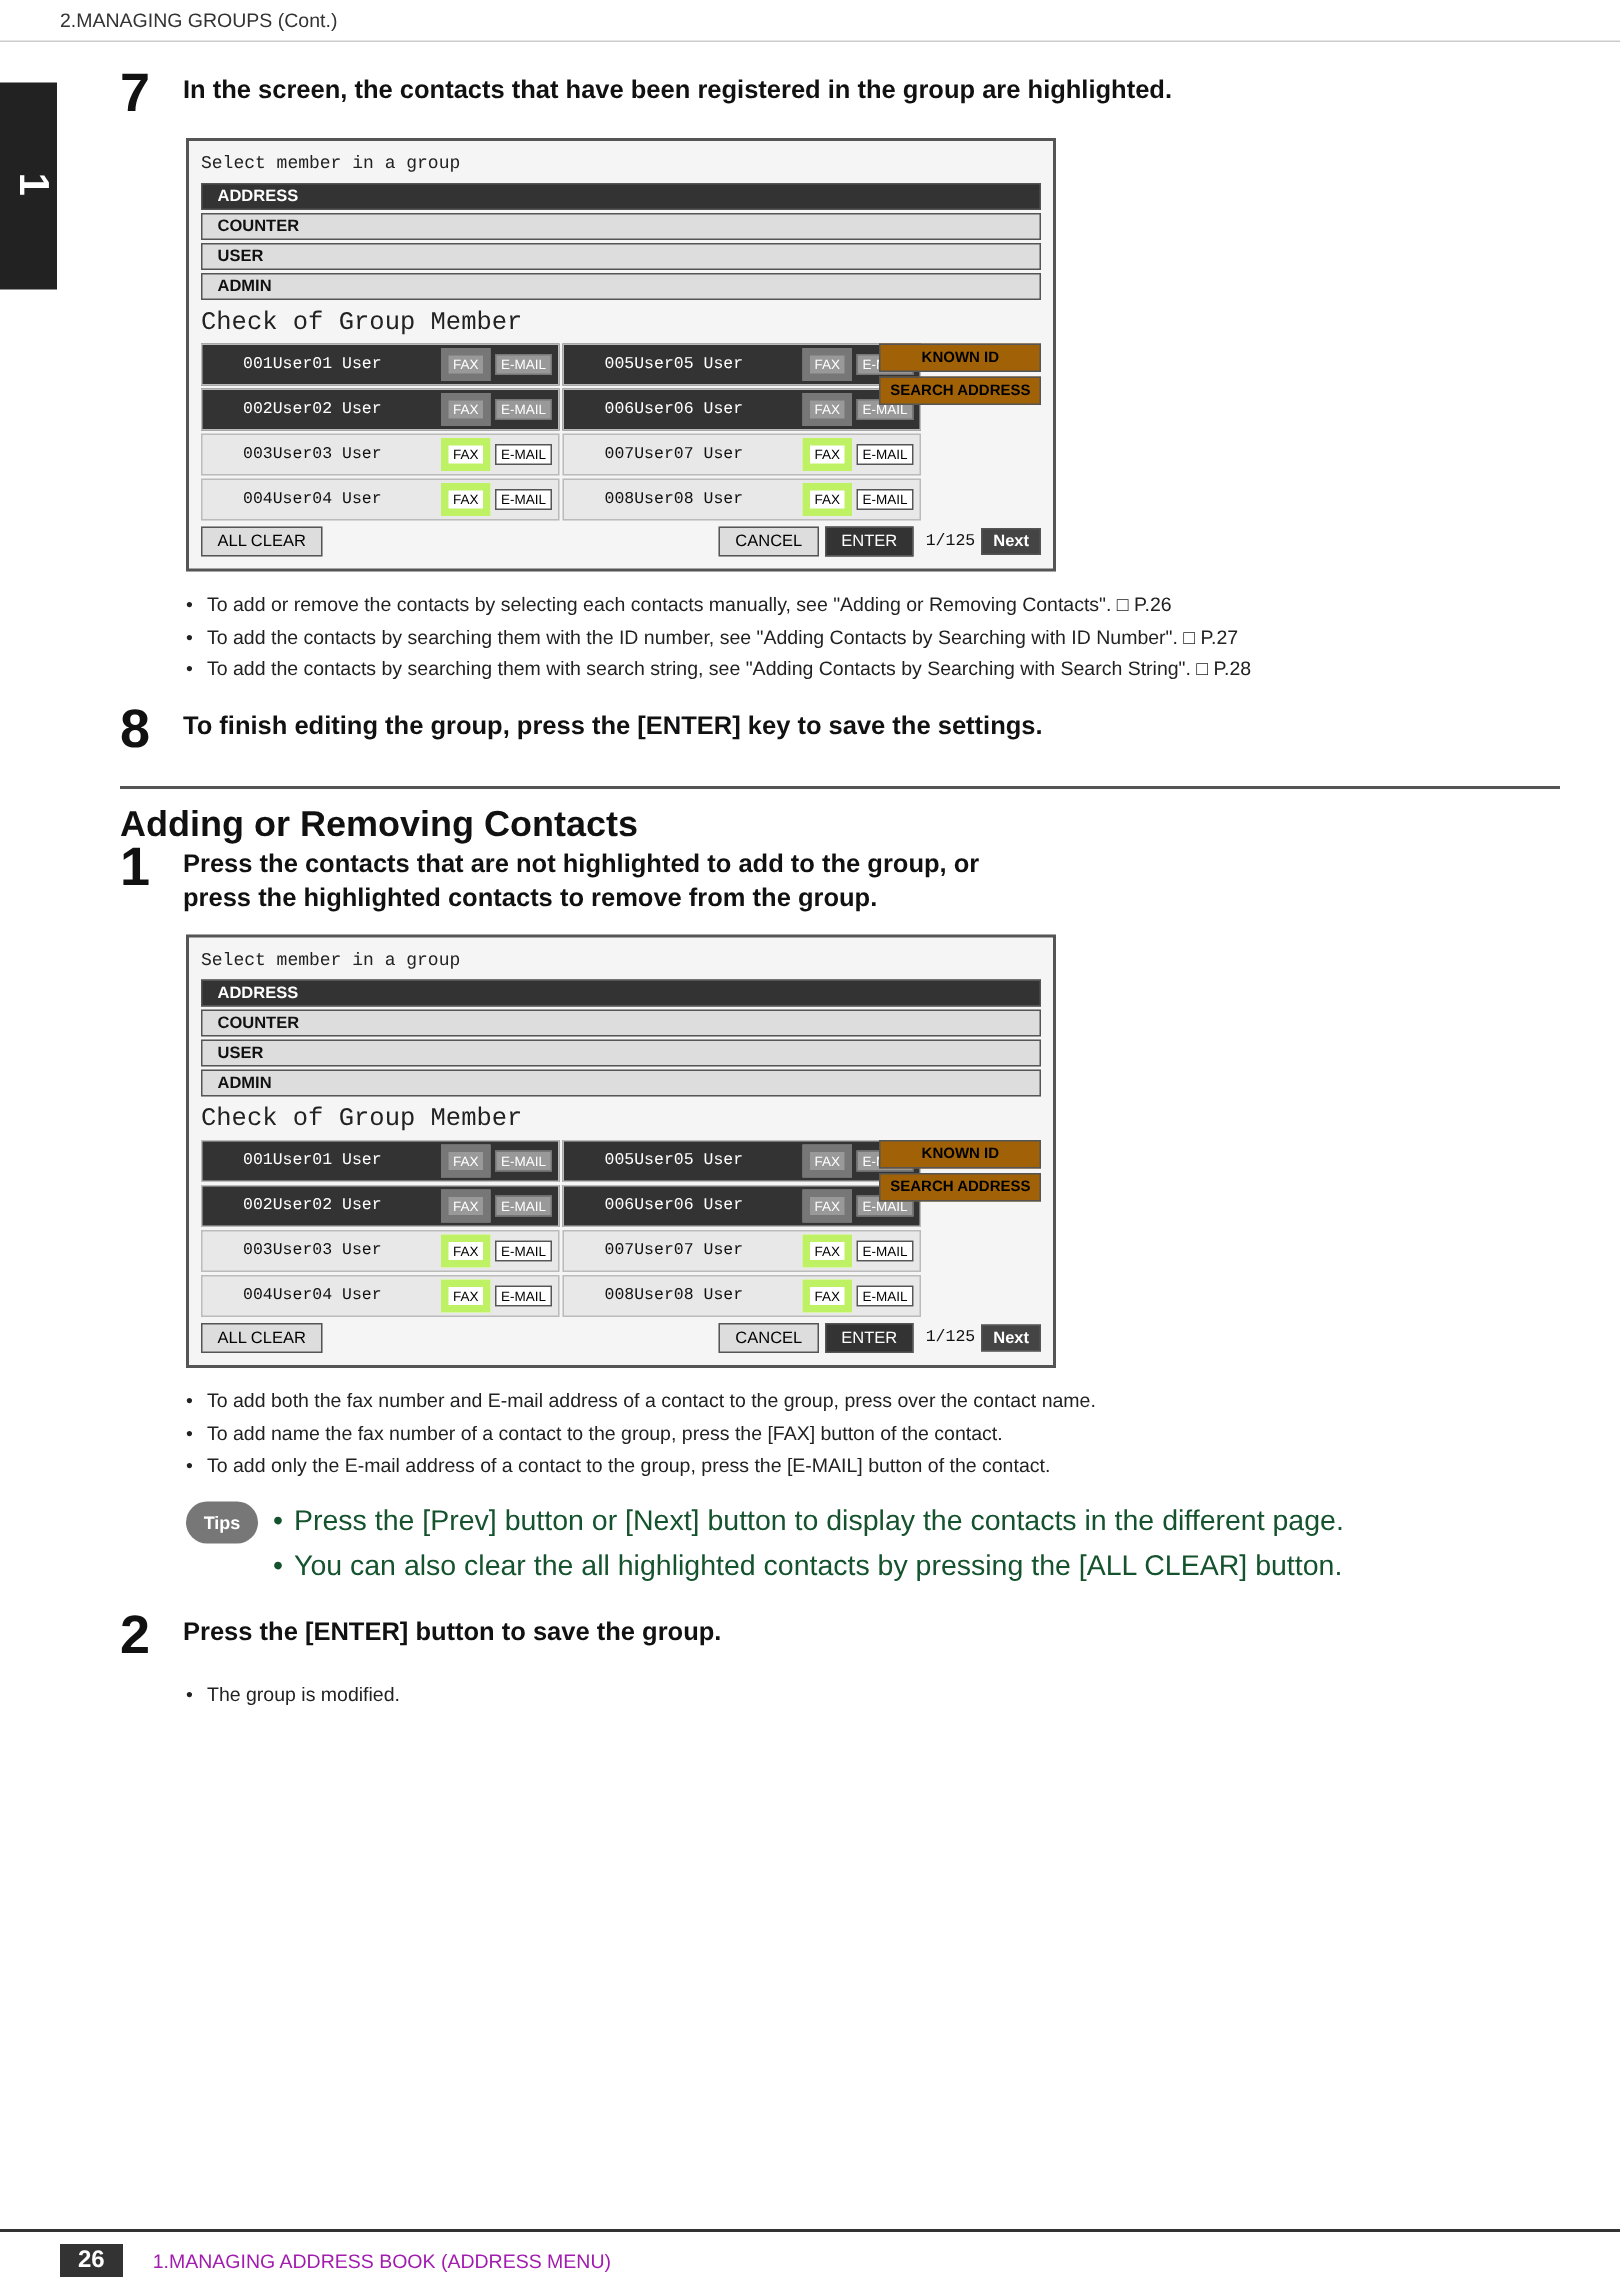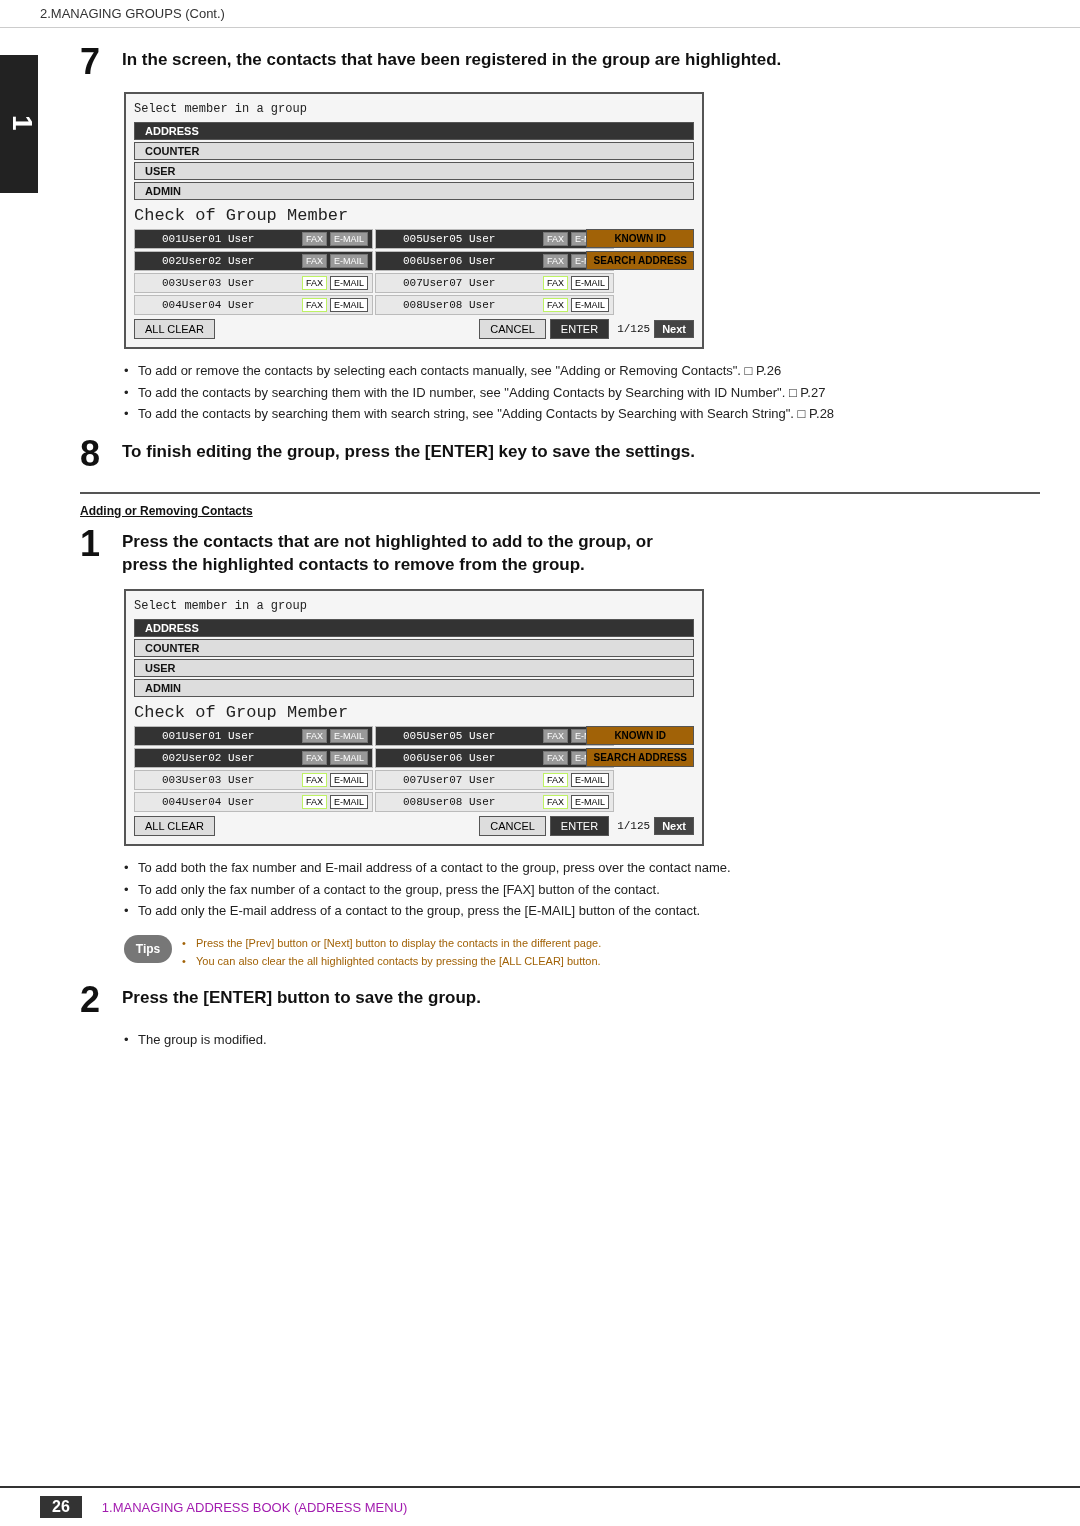--- a/index.html
+++ b/index.html
@@ -118,21 +118,21 @@
       background: #333;
       color: #fff;
     }
     .contact-name {
       font-size: 11px;
       flex: 1;
       font-family: 'Courier New', monospace;
       margin-left: 23px;
     }
     .btn-fax {
-      border: 1px solid #bef264;
+      border: 5px solid #bef264;
       background: #fff;
       font-size: 9px;
       padding: 1px 3px;
       font-family: Arial, sans-serif;
     }
     .btn-email {
       border: 1px solid #555;
       background: #fff;
       font-size: 9px;
       padding: 1px 3px;
@@ -222,24 +222,22 @@
 
     
     .section-divider {
       border: none;
       border-top: 2px solid #555;
       margin: 20px 0 10px 0;
     }
 
     
     .section-heading {
-      font-size: 12px;
-      font-weight: bold;
-      margin-bottom: 12px;
-      text-decoration: underline;
+      font-size: 24px;
+      font-weight: bold;
     }
 
     
     .tips-box {
       display: flex;
       align-items: flex-start;
       gap: 10px;
       margin: 14px 0 14px 44px;
     }
     .tips-badge {
@@ -254,25 +252,25 @@
       font-size: 12px;
       font-weight: bold;
       flex-shrink: 0;
       border-radius: 14px;
       padding: 0 8px;
     }
     .tips-list {
       list-style: none;
     }
     .tips-list li {
-      font-size: 11px;
+      font-size: 19px;
       line-height: 1.5;
       padding-left: 14px;
       position: relative;
-      color: #a16207;
+      color: #14532d;
       margin-bottom: 2px;
     }
     .tips-list li::before {
       content: '•';
       position: absolute;
       left: 0;
     }
 
     
     .page-footer {
@@ -473,21 +471,21 @@
         <button class="action-btn">CANCEL</button>
         <button class="action-btn enter">ENTER</button>
         <span style="font-size:11px;margin-left:4px;">1/125</span>
         <button class="next-btn">Next</button>
       </div>
     </div>
   </div>
 
   <ul class="bullets">
     <li>To add both the fax number and E-mail address of a contact to the group, press over the contact name.</li>
-    <li>To add only the fax number of a contact to the group, press the [FAX] button of the contact.</li>
+    <li>To add name the fax number of a contact to the group, press the [FAX] button of the contact.</li>
     <li>To add only the E-mail address of a contact to the group, press the [E-MAIL] button of the contact.</li>
   </ul>
 
   <div class="tips-box">
     <div class="tips-badge">Tips</div>
     <ul class="tips-list">
       <li>Press the [Prev] button or [Next] button to display the contacts in the different page.</li>
       <li>You can also clear the all highlighted contacts by pressing the [ALL CLEAR] button.</li>
     </ul>
   </div>

